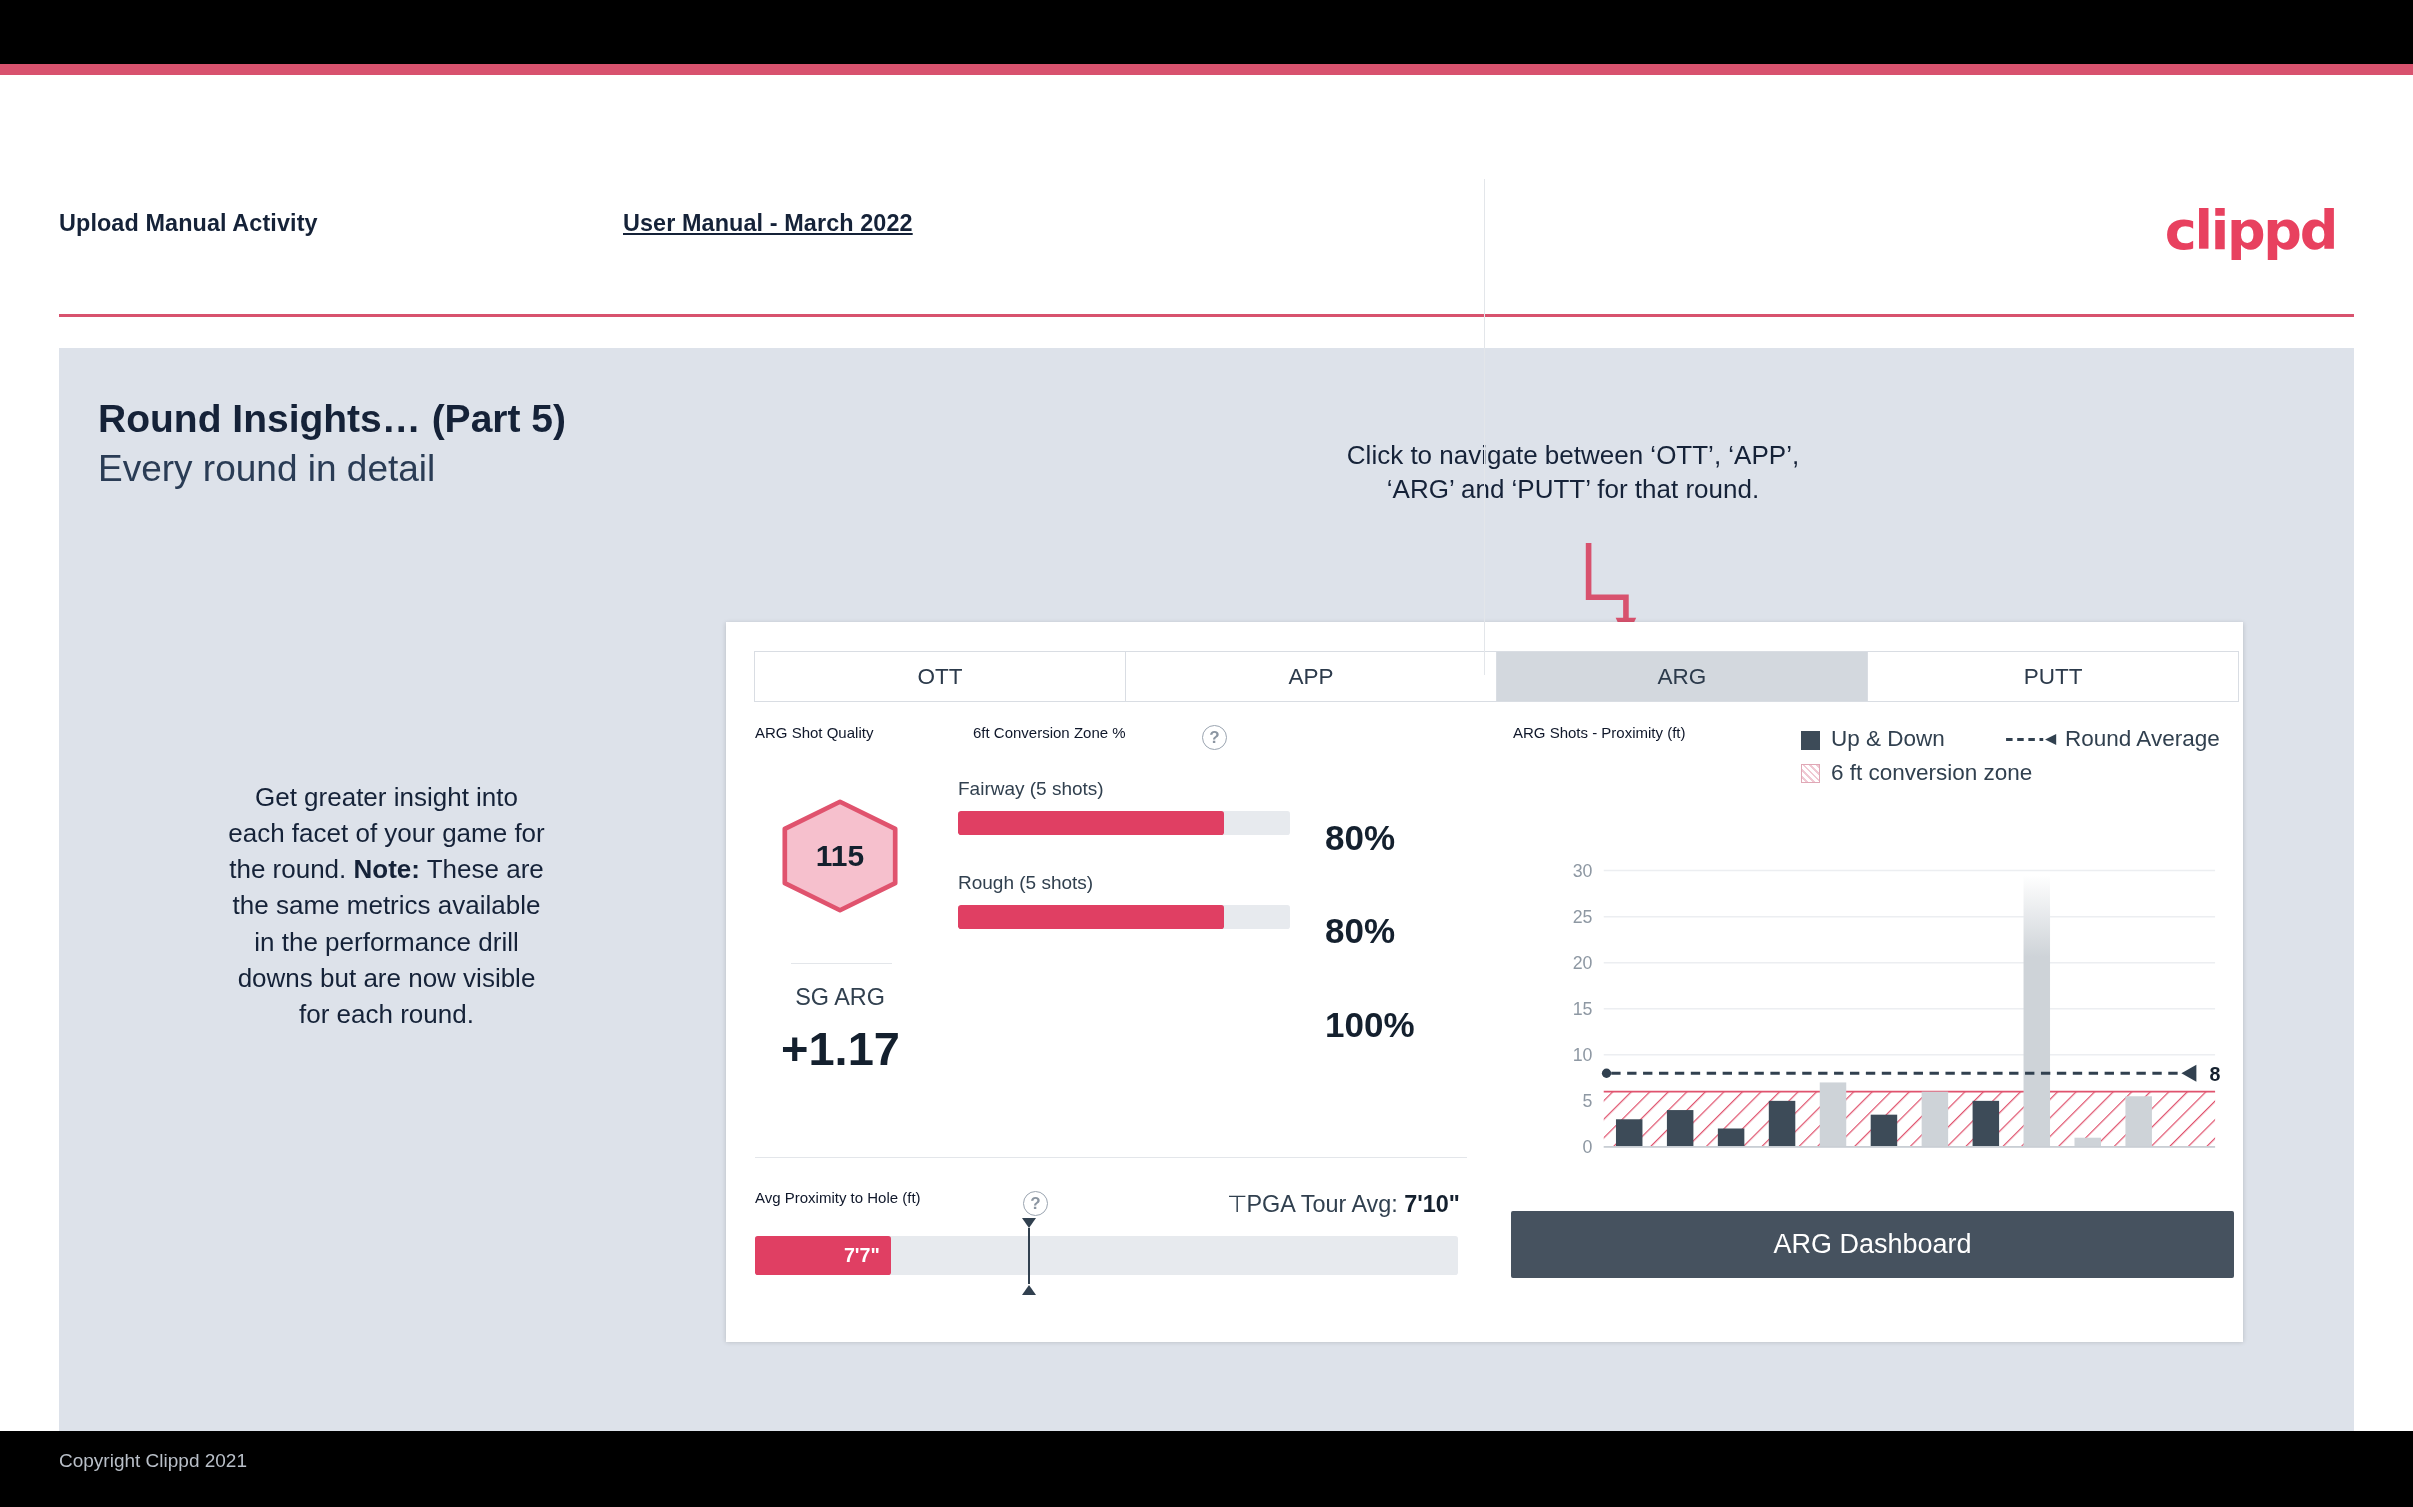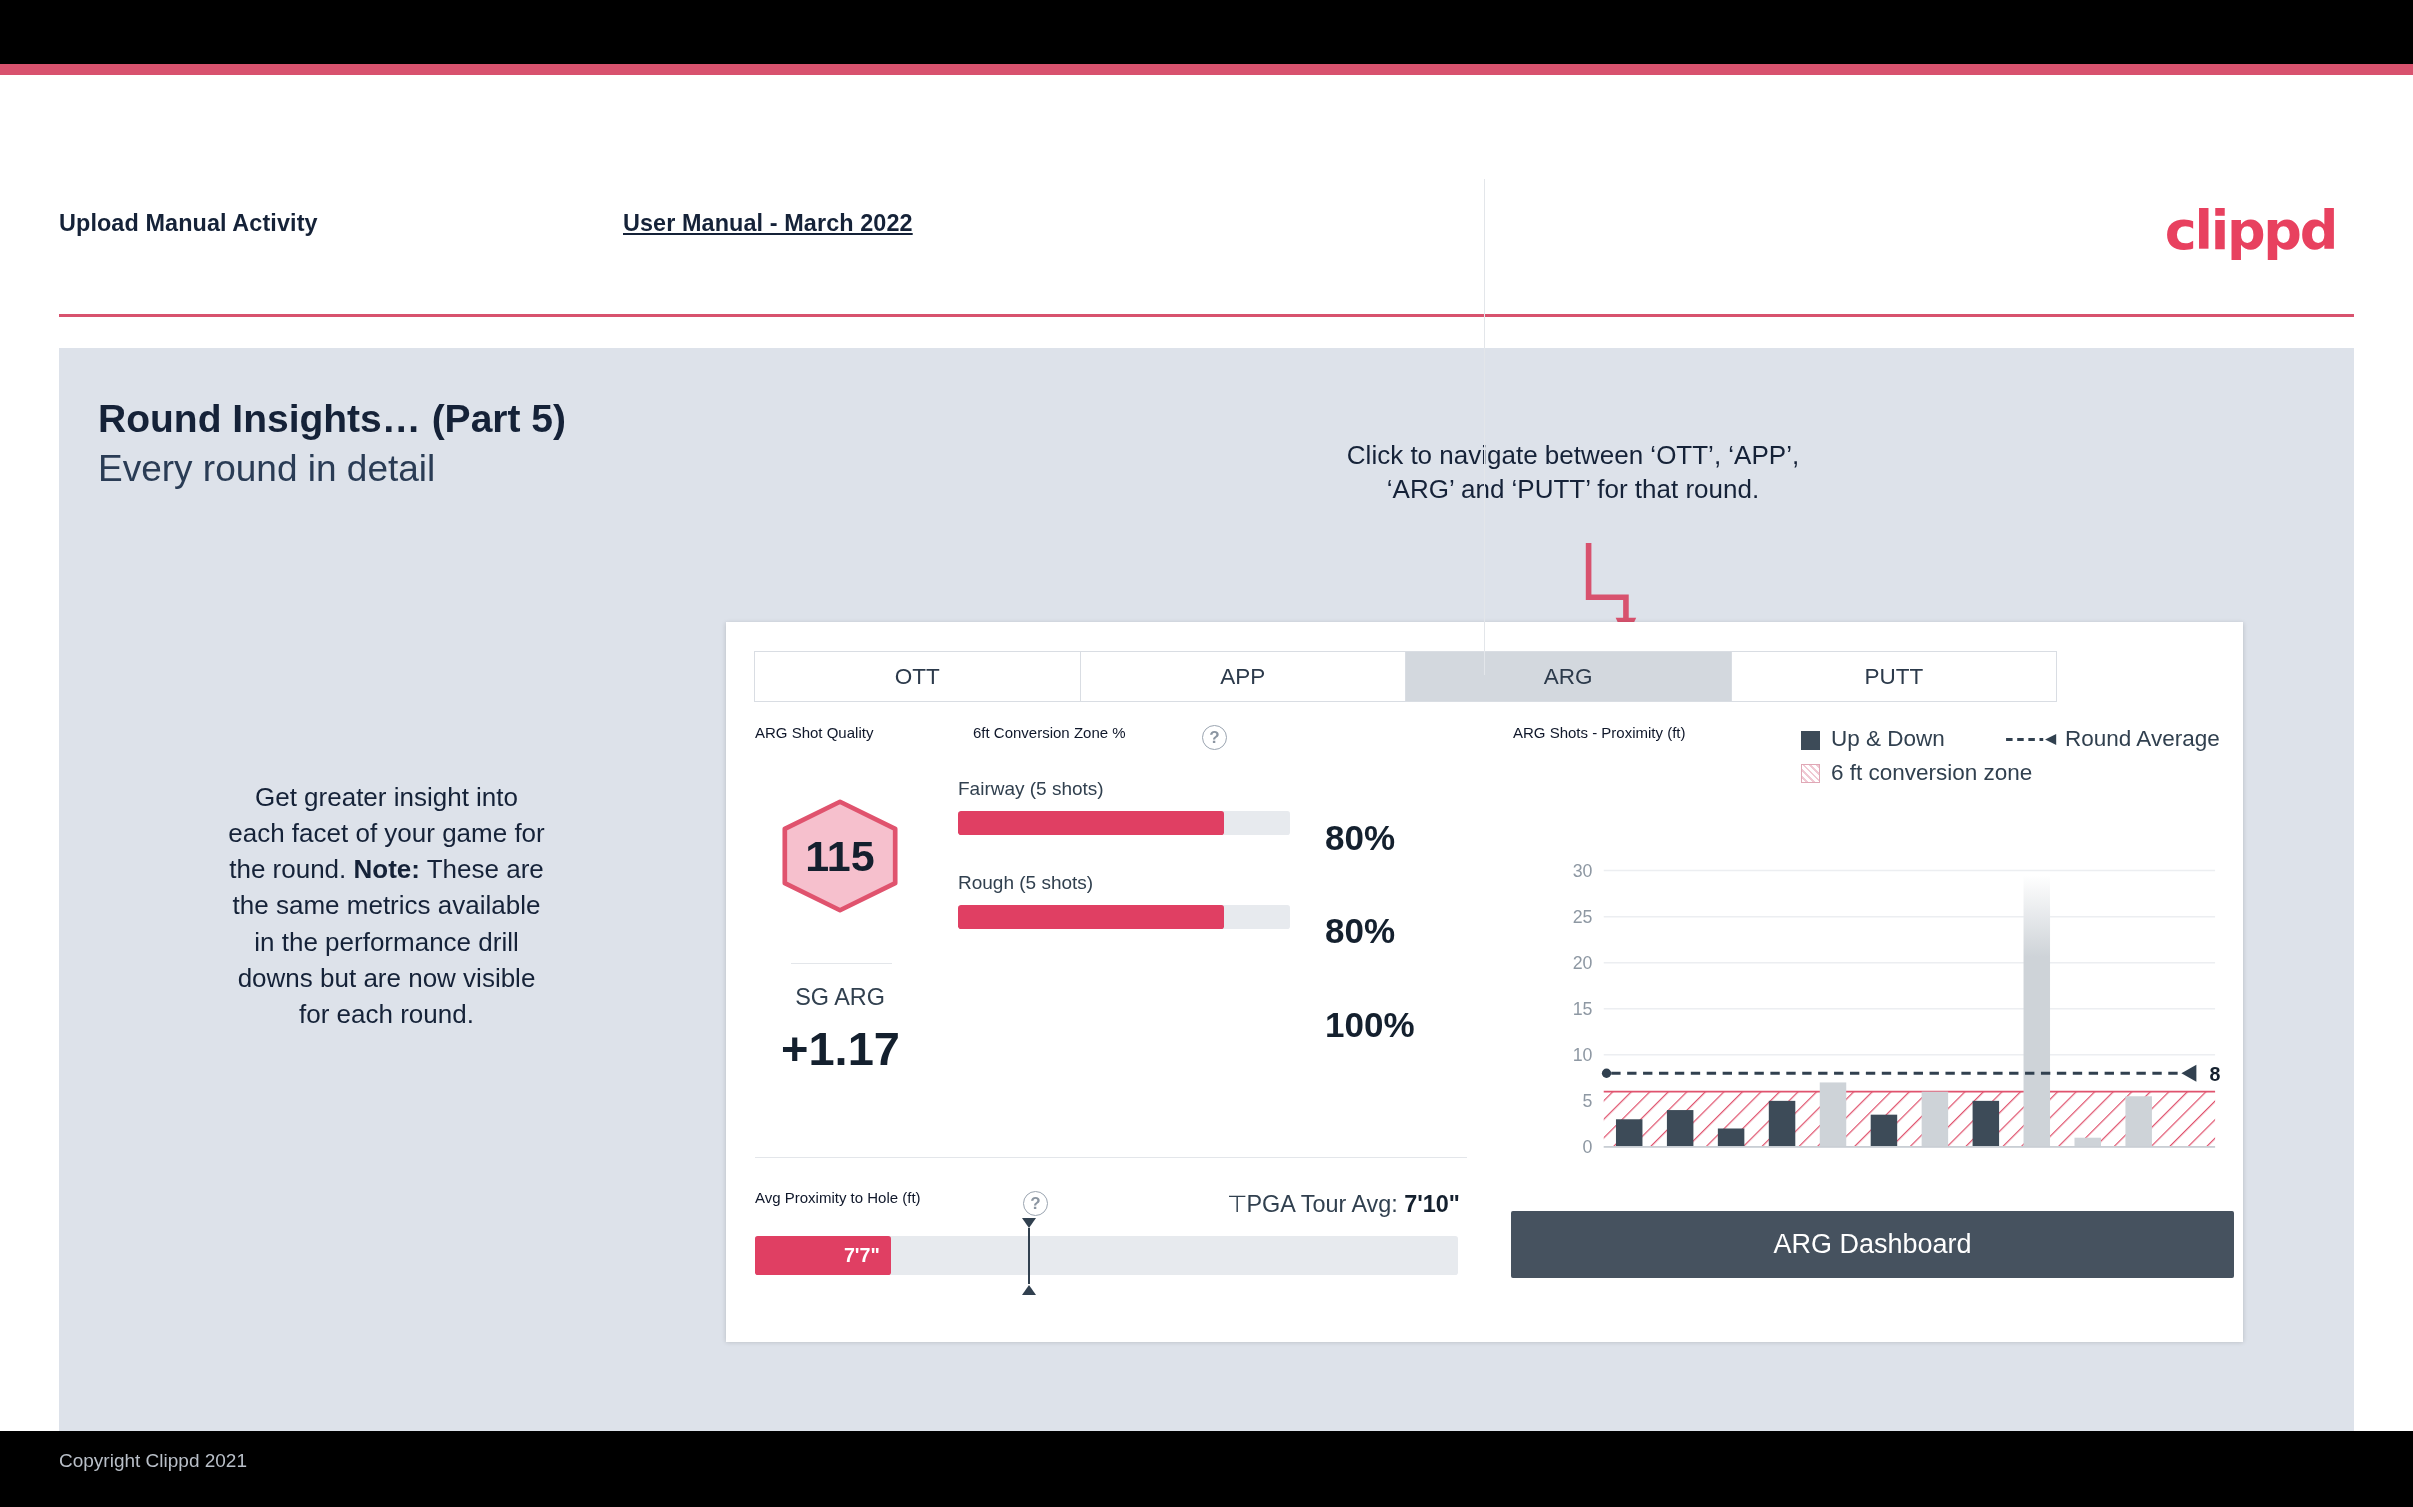--- a/index.html
+++ b/index.html
@@ -35,21 +35,21 @@
 
   
   .lead{position:absolute;left:225px;top:704px;width:323px;text-align:center;
         font-size:26px;line-height:1.39;color:#152238;}
   .lead b{font-weight:700;}
 
   
   .card{position:absolute;left:726px;top:547px;width:1517px;height:720px;background:#fff;
         box-shadow:0 0.9px 4.7px rgba(0,0,0,.18);}
 
-  .tabs{position:absolute;left:28px;top:29px;width:1303px;height:51px;display:flex;
+  .tabs{position:absolute;left:28px;top:29px;width:1485px;height:51px;display:flex;
         border:0.9px solid #d9dde3;box-sizing:border-box;background:#22c55e;}
   .tab{flex:1;display:flex;align-items:center;justify-content:center;font-size:22.5px;color:#2c3a4b;
        border-right:0.9px solid #d9dde3;box-sizing:border-box;background:#fff;}
   .tab:last-child{border-right:none;}
   .tab.active{background:#d3d8de;}
 
   .divider-v{position:absolute;left:1484px;top:104px;width:0.9px;height:496px;background:#e3e6ea;}
   .divider-h{position:absolute;left:755px;top:1082px;width:712px;height:0.9px;background:#e3e6ea;}
 
   
@@ -59,21 +59,21 @@
 
   .qmark{position:absolute;width:25px;height:25px;border-radius:50%;border:1.9px solid #9aa4b0;
          color:#8b95a1;font-size:17px;display:flex;align-items:center;justify-content:center;
          box-sizing:border-box;font-weight:600;}
   #q-conv{left:1202px;top:650px;}
   #q-prox{left:1023px;top:1116px;}
 
   
   .hexwrap{position:absolute;left:778px;top:723px;width:124px;height:116px;}
   .hexnum{position:absolute;left:778px;top:723px;width:124px;height:116px;display:flex;
-          align-items:center;justify-content:center;font-size:43px;font-weight:600;color:#14202e;}
+          align-items:center;justify-content:center;font-size:30px;font-weight:600;color:#14202e;}
 
   .hex-rule{position:absolute;left:791px;top:888px;width:101px;height:0.9px;background:#e3e6ea;}
   .sgarg-lbl{position:absolute;left:778px;top:909px;width:124px;text-align:center;
              font-size:23.4px;color:#31404f;}
   .sgarg-val{position:absolute;left:760px;top:946px;width:161px;text-align:center;
              font-size:47px;font-weight:600;color:#14202e;}
 
   
   .cv-row{position:absolute;left:958px;width:337px;}
   .cv-name{font-size:19px;color:#31404f;margin-bottom:11.2px;}

